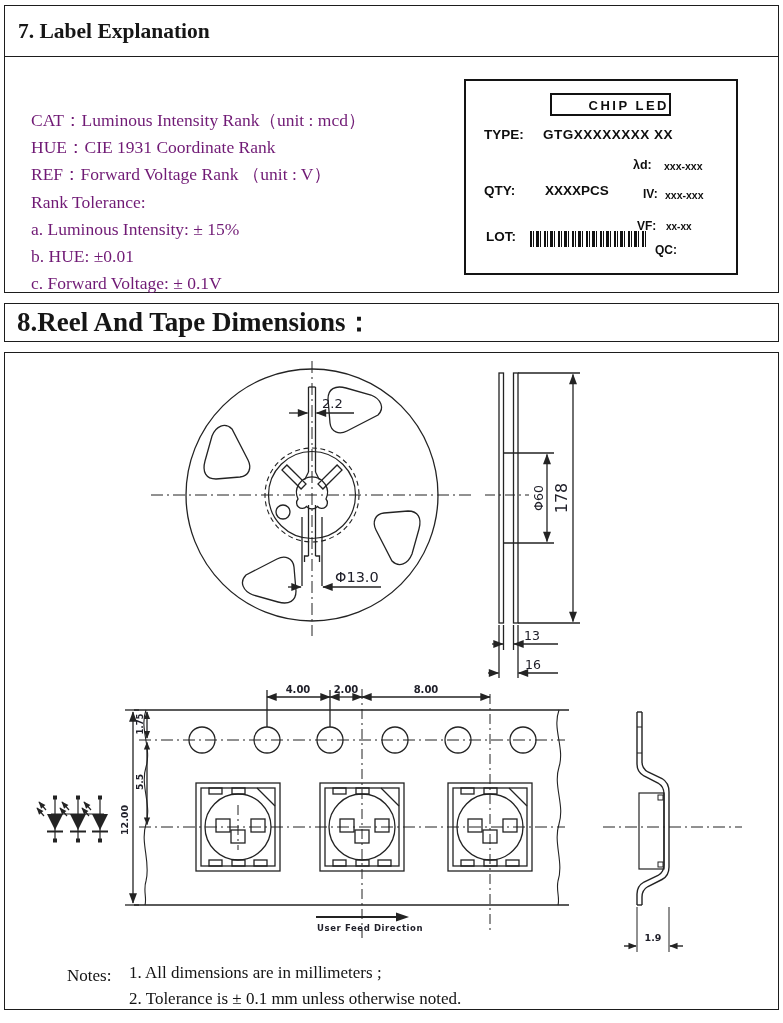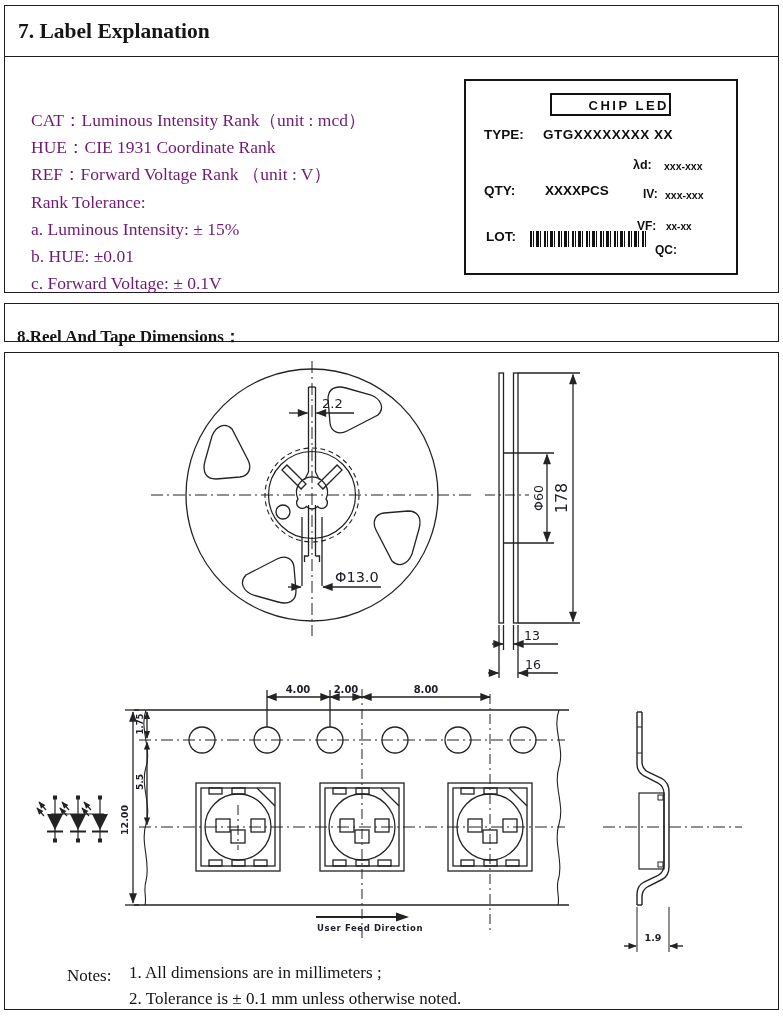--- a/index.html
+++ b/index.html
@@ -13,21 +13,21 @@
   .tline{white-space:nowrap;}
   
   .label-card{position:absolute;left:459px;top:73px;width:270px;height:192px;border:2px solid #141414;background:#fff;}
   .label-card span{position:absolute;font-family:"Liberation Sans",sans-serif;font-weight:bold;color:#0e0e0e;white-space:nowrap;}
   .chip-led-box{position:absolute;left:84px;top:12px;width:117px;height:19px;border:2.5px solid #111;
         text-align:right;line-height:19px;}
   .chip-led-box span{position:static;font-size:13px;letter-spacing:2.5px;}
   .barcode{position:absolute;left:64px;top:150px;width:118px;height:16px;
      background:repeating-linear-gradient(90deg,#111 0 2px,#fff 2px 3px,#111 3px 4px,#fff 4px 6px,#111 6px 9px,#fff 9px 10px,#111 10px 11px,#fff 11px 14px);}
   .sec8bar{left:4px;top:303px;width:775px;height:39px;}
-  .t8{line-height:36px;padding-left:12px;font-size:17px;margin-top:15px;}
+  .t8{line-height:36px;padding-left:12px;font-size:27px;}
   .drawbox{left:4px;top:352px;width:775px;height:658px;}
   .drawing{position:absolute;left:0;top:0;width:772px;height:655px;}
   .notes{position:absolute;left:0;top:0;width:100%;font-size:17px;color:#141414;}
   .notes div{position:absolute;white-space:nowrap;}
   .notes-label{left:62px;top:590px;margin-top:23px;}
   .note1{left:124px;top:610px;}
   .note2{left:124px;top:636px;text-align:center;}
   svg text{font-family:"DejaVu Sans",sans-serif;fill:#20202a;}
 </style>
 </head>

